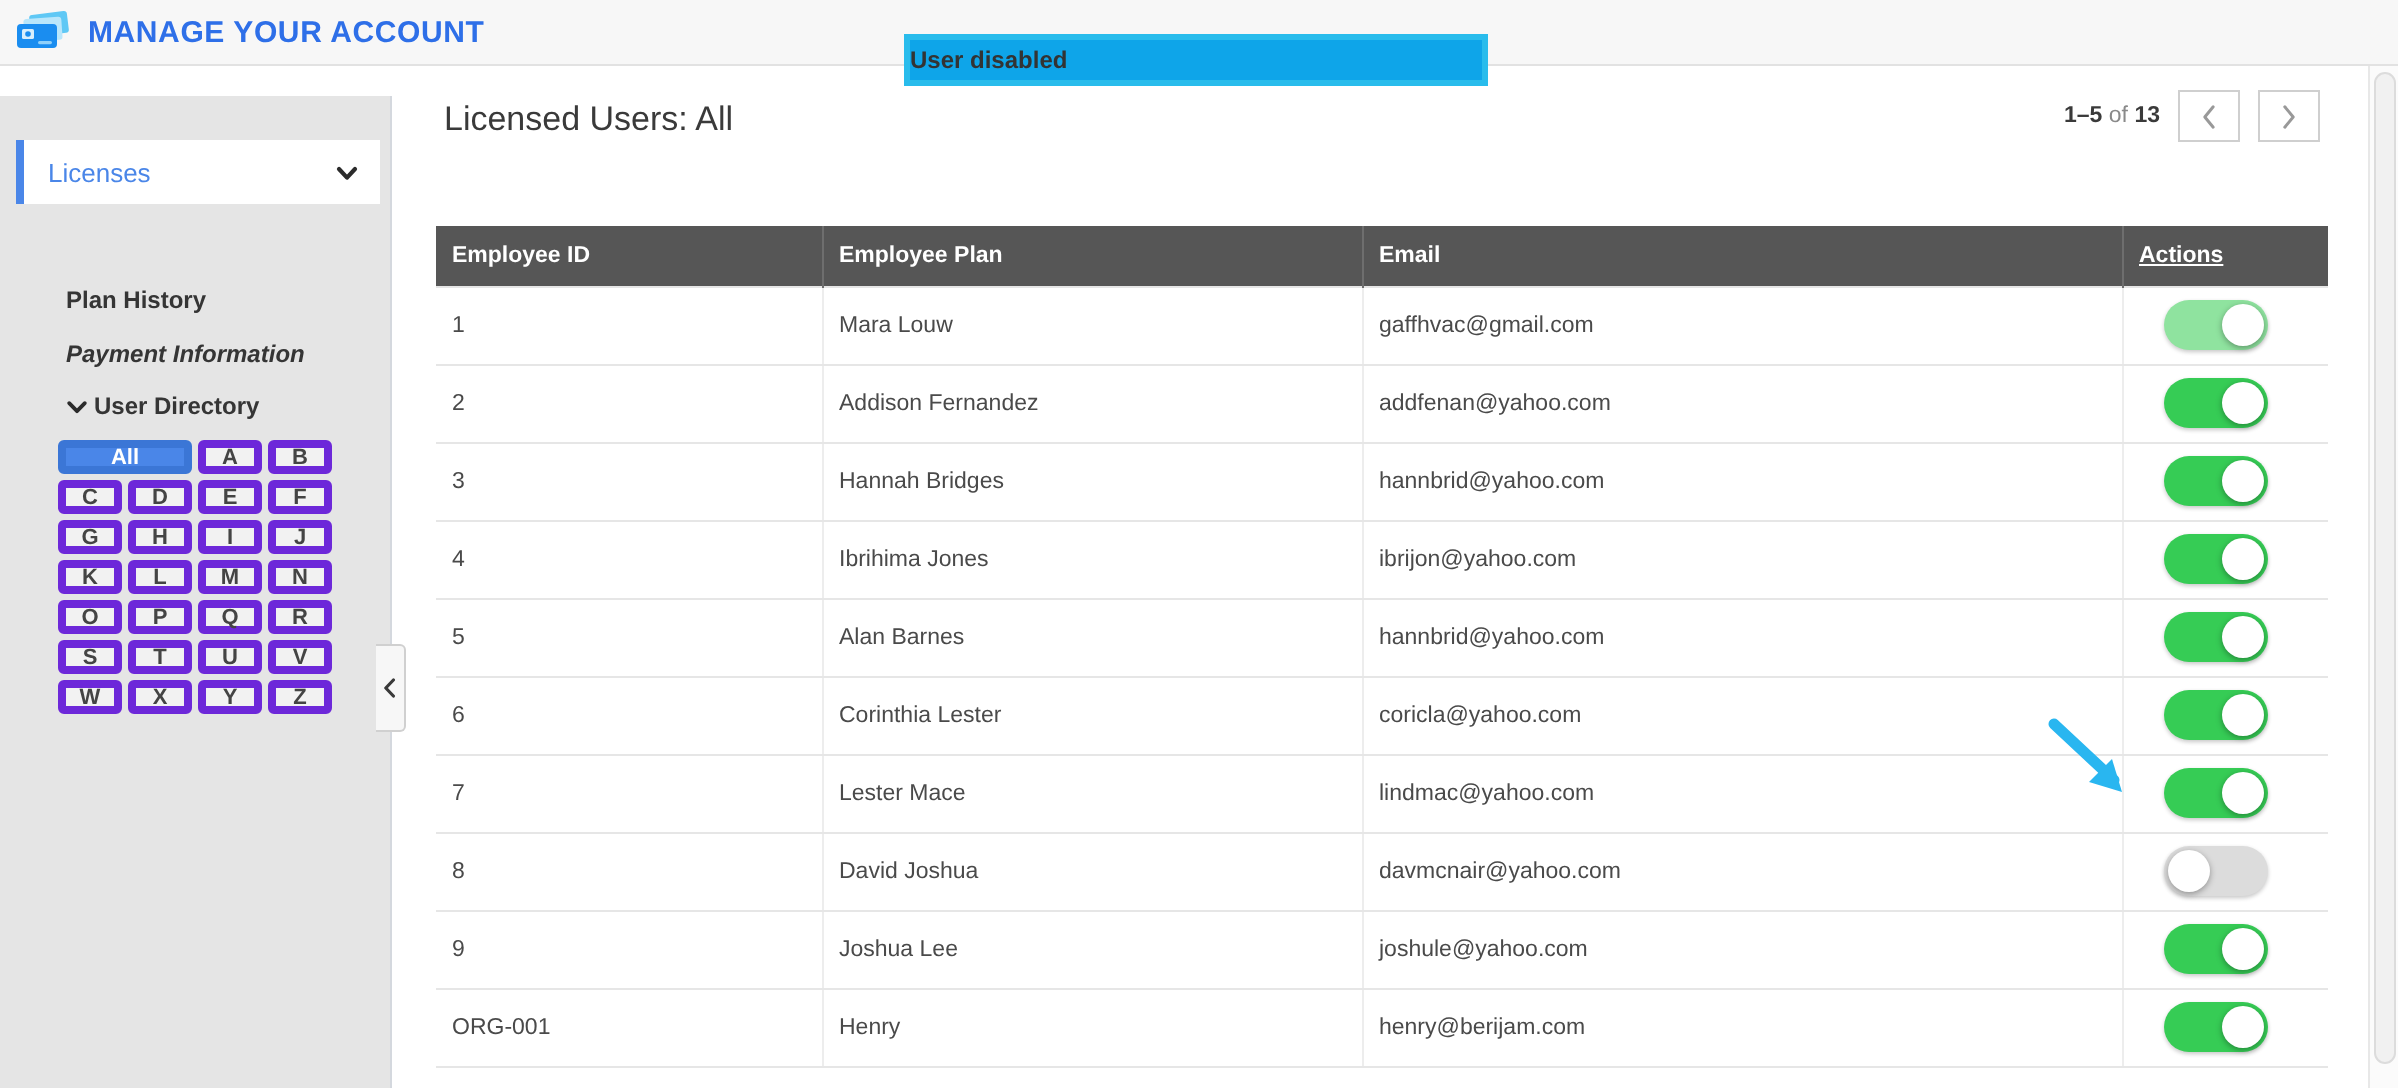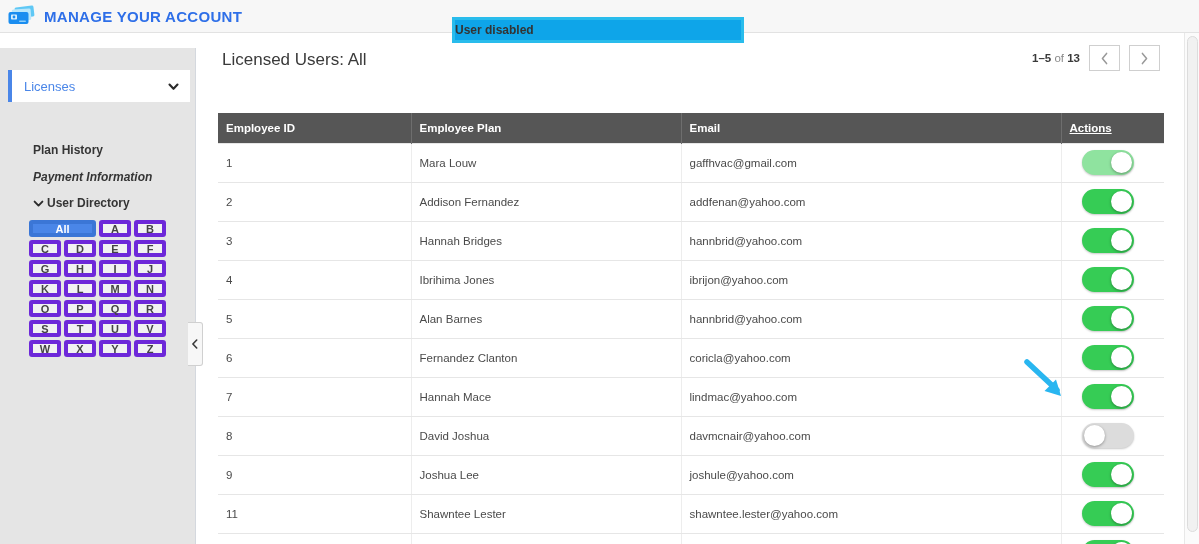--- a/index.html
+++ b/index.html
@@ -463,31 +463,31 @@
               <td>Alan Barnes</td>
               <td>hannbrid@yahoo.com</td>
               <td>
                 <div class="toggle on">
                   <div class="knob"></div>
                 </div>
               </td>
             </tr>
             <tr>
               <td>6</td>
-              <td>Fernandez Clanton</td>
+              <td>Corinthia Lester</td>
               <td>coricla@yahoo.com</td>
               <td>
                 <div class="toggle on">
                   <div class="knob"></div>
                 </div>
               </td>
             </tr>
             <tr>
               <td>7</td>
-              <td>Hannah Mace</td>
+              <td>Lester Mace</td>
               <td>lindmac@yahoo.com</td>
               <td>
                 <div class="toggle on">
                   <div class="knob"></div>
                 </div>
               </td>
             </tr>
             <tr>
               <td>8</td>
               <td>David Joshua</td>
@@ -495,30 +495,20 @@
               <td>
                 <div class="toggle off">
                   <div class="knob"></div>
                 </div>
               </td>
             </tr>
             <tr>
               <td>9</td>
               <td>Joshua Lee</td>
               <td>joshule@yahoo.com</td>
-              <td>
-                <div class="toggle on">
-                  <div class="knob"></div>
-                </div>
-              </td>
-            </tr>
-            <tr>
-              <td>11</td>
-              <td>Shawntee Lester</td>
-              <td>shawntee.lester@yahoo.com</td>
               <td>
                 <div class="toggle on">
                   <div class="knob"></div>
                 </div>
               </td>
             </tr>
             <tr>
               <td>ORG-001</td>
               <td>Henry</td>
               <td>henry@berijam.com</td>

